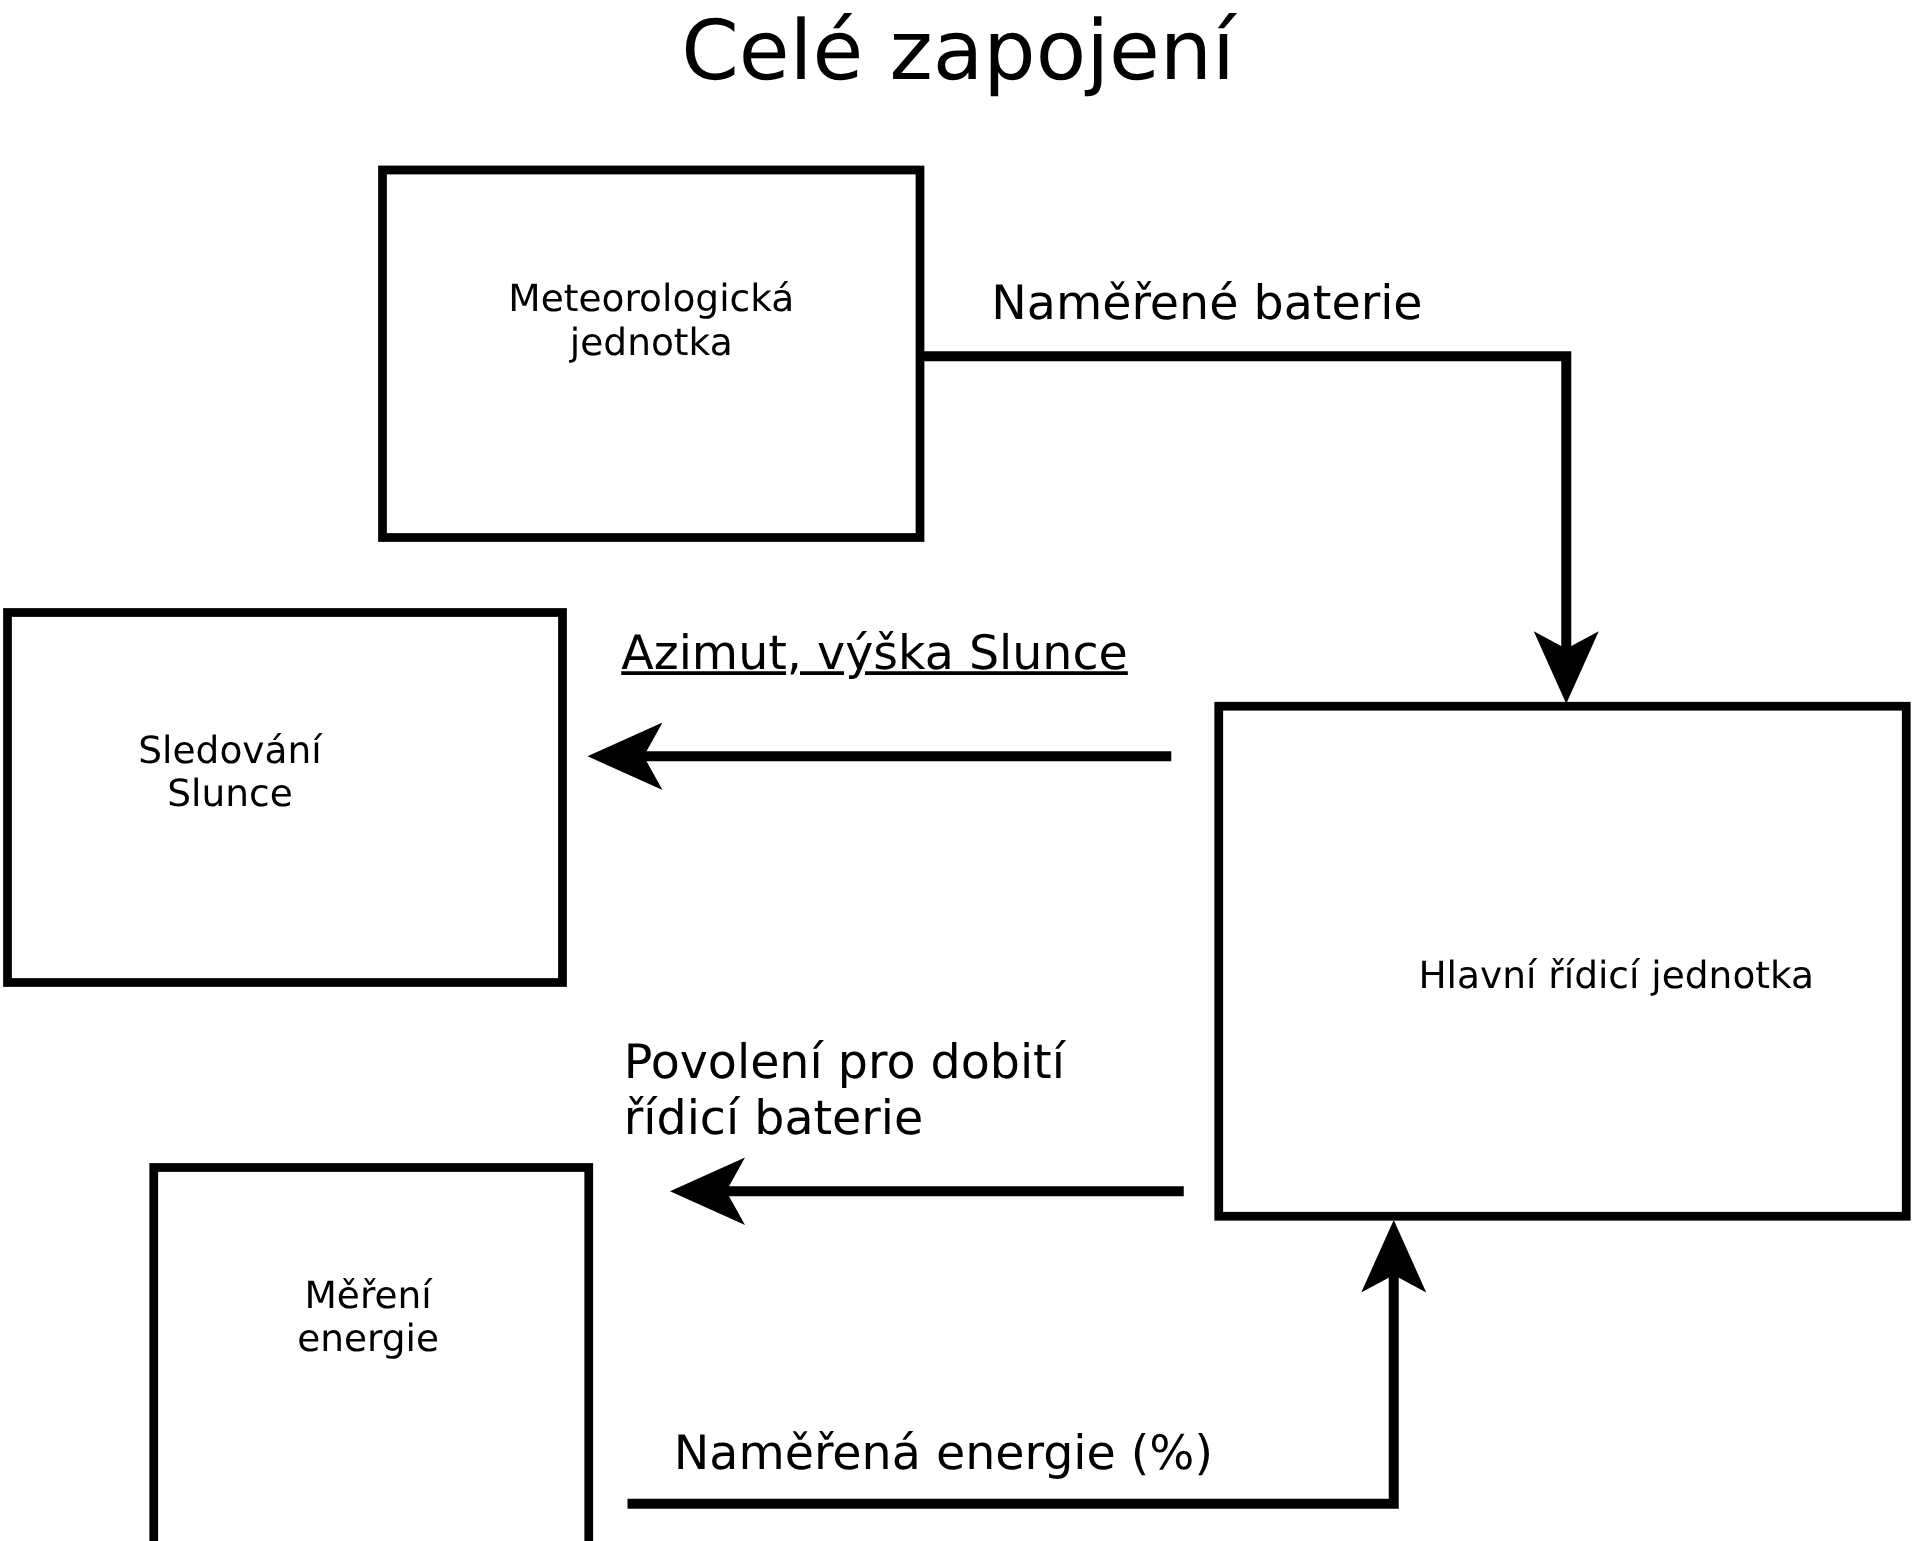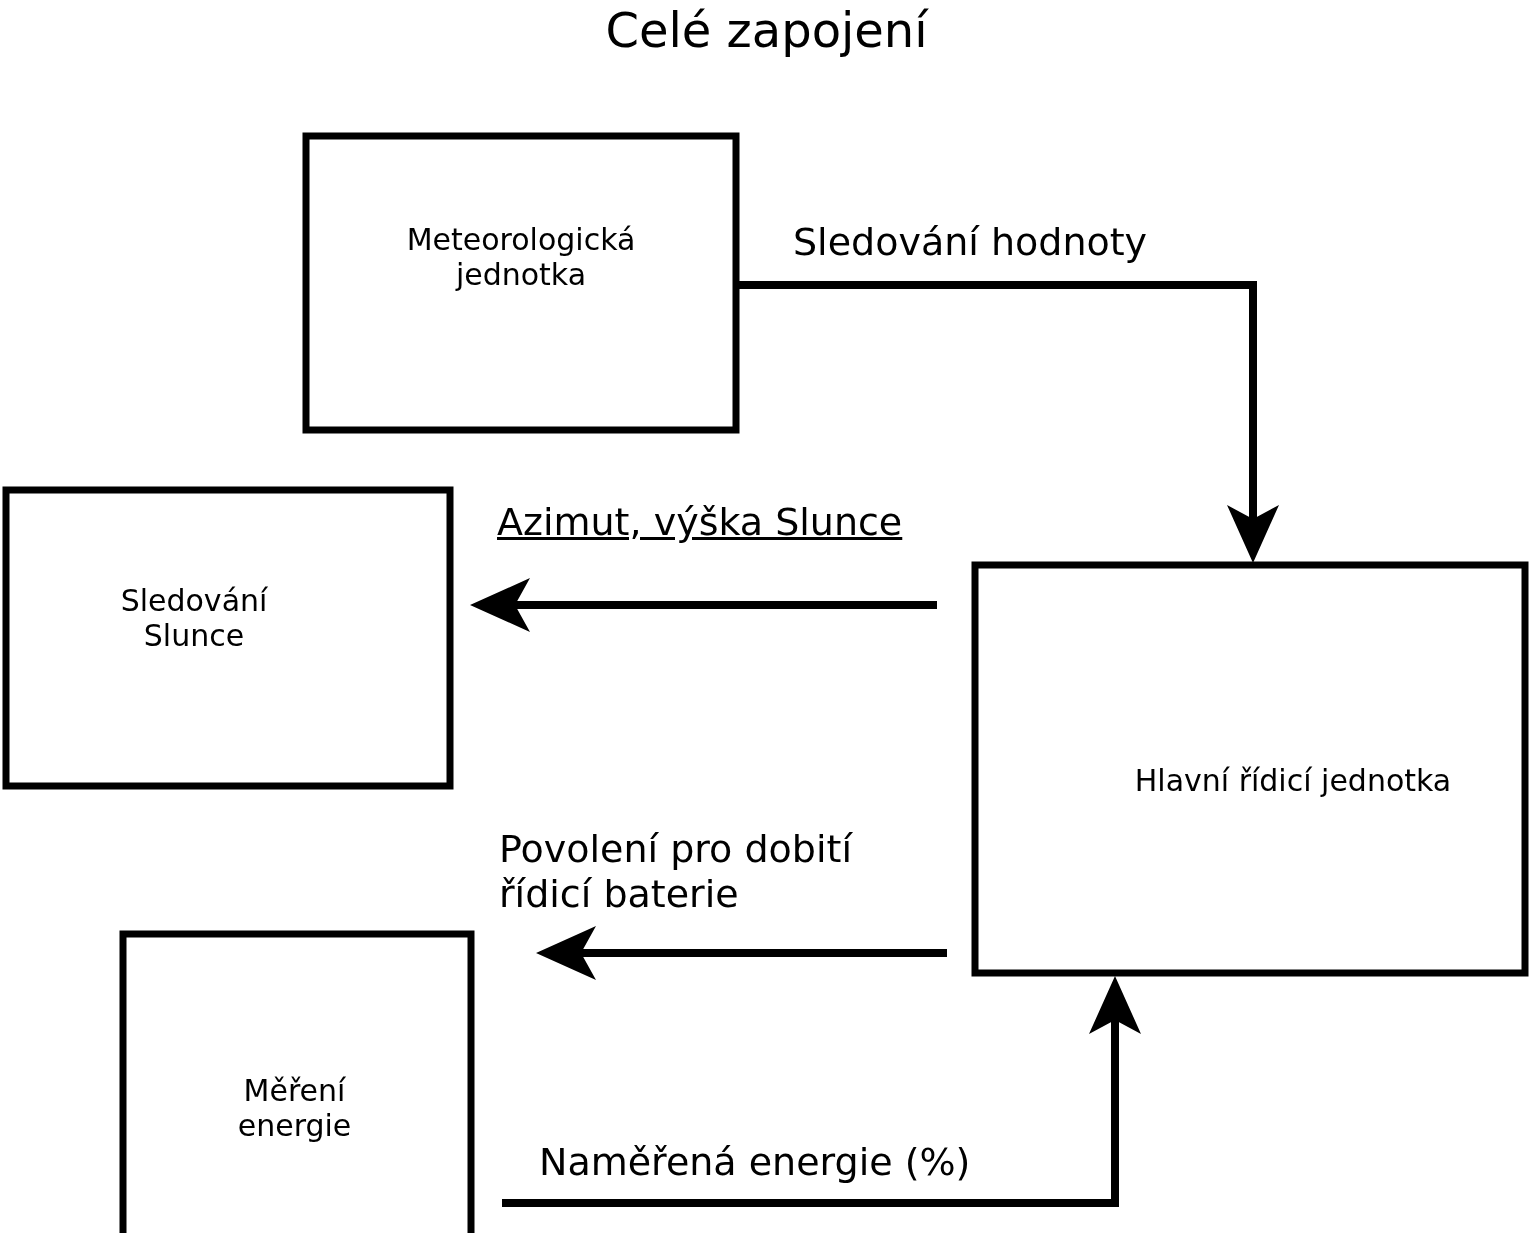--- a/index.html
+++ b/index.html
@@ -29,50 +29,49 @@
     position: absolute;
     color: #000000;
     white-space: pre-line;
     line-height: 1.18;
   }
   .diagram-title {
     left: 0;
     top: 2px;
     width: 1533px;
     text-align: center;
-    font-size: 48px;
+    font-size: 66px;
     letter-spacing: 0px;
   }
   .node-label {
     text-align: center;
     font-size: 30px;
   }
   .edge-label {
     font-size: 38px;
   }
   
   #label-weather-unit {
     left: 303px;
     top: 222px;
     width: 436px;
   }
   #label-sun-tracking {
     left: 3px;
     top: 583px;
     width: 362px;
-    padding-left: 10px;
   }
   #label-main-control {
     left: 972px;
     top: 763px;
     width: 642px;
   }
   #label-energy-measurement {
     left: 120px;
-    top: 1073px;
+    top: 1019px;
     width: 349px;
   }
   
   #label-measured-values {
     left: 793px;
     top: 220px;
     text-align: left;
   }
   #label-azimuth-altitude {
     left: 497px;
@@ -133,21 +132,21 @@
 jednotka</div>
 
   <div class="node-label" id="label-sun-tracking">Sledování
 Slunce</div>
 
   <div class="node-label" id="label-main-control">Hlavní řídicí jednotka</div>
 
   <div class="node-label" id="label-energy-measurement">Měření
 energie</div>
 
-  <div class="edge-label" id="label-measured-values">Sledování hodnoty</div>
+  <div class="edge-label" id="label-measured-values">Naměřené baterie</div>
 
   <div class="edge-label" id="label-azimuth-altitude">Azimut, výška Slunce</div>
 
   <div class="edge-label" id="label-charge-permission">Povolení pro dobití
 řídicí baterie</div>
 
   <div class="edge-label" id="label-measured-percent">Naměřená energie (%)</div>
 
 </div>
 

